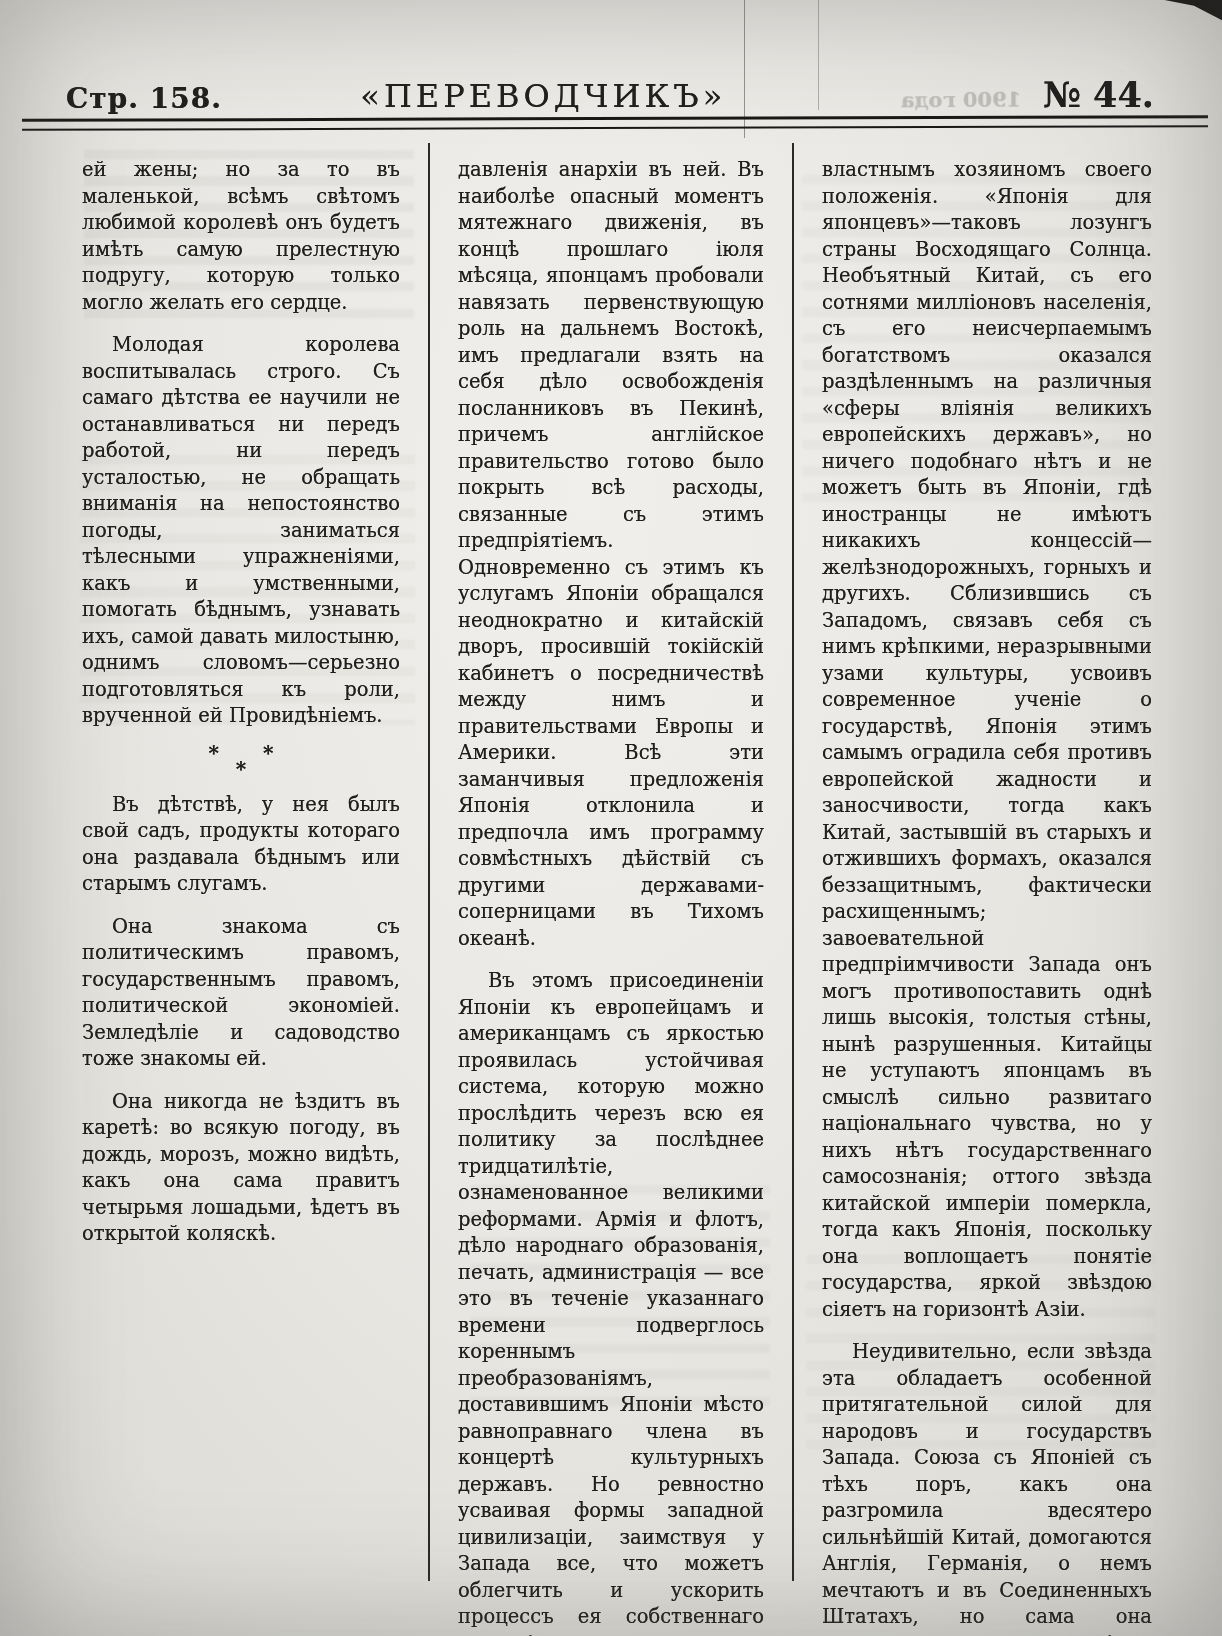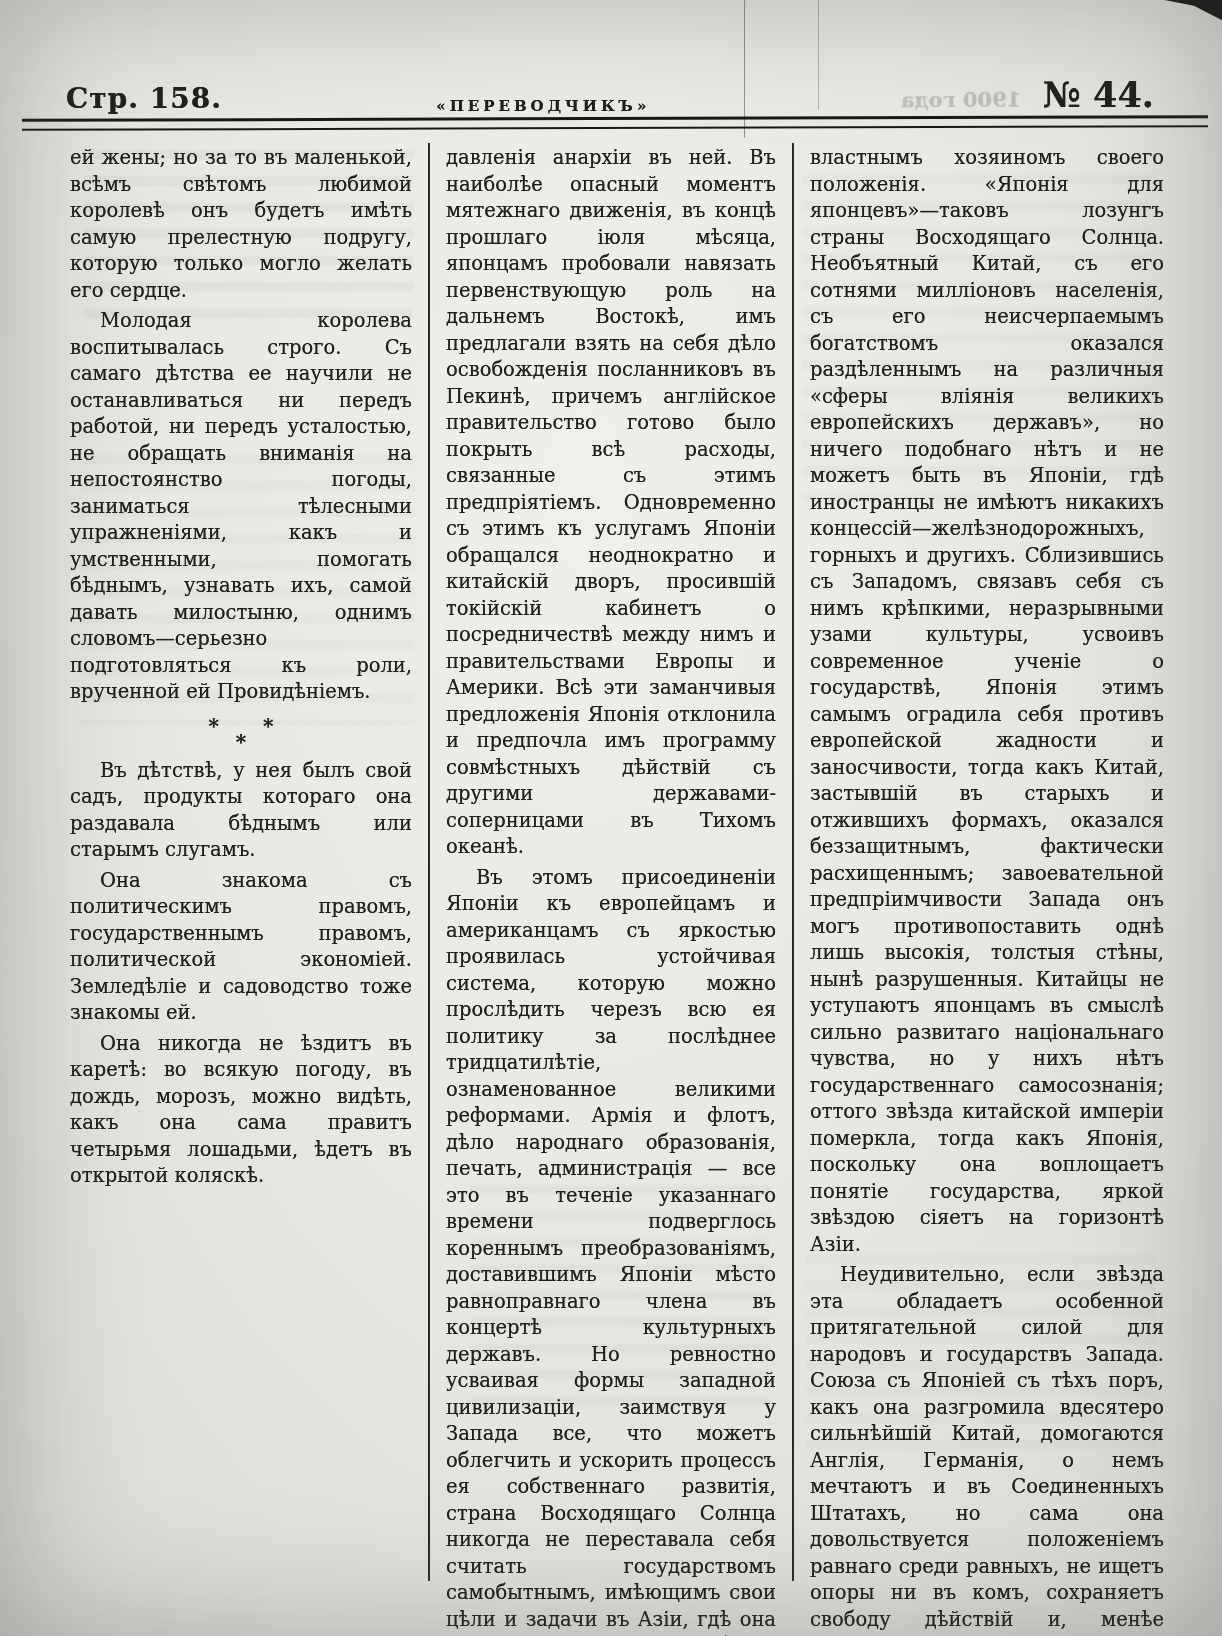--- a/index.html
+++ b/index.html
@@ -13,21 +13,21 @@
   }
   .page *{box-sizing:border-box;}
   
   .header{
     position:absolute;top:74px;left:0;right:0;
     padding:0 68px 0 66px;
     display:flex;justify-content:space-between;align-items:flex-end;
     text-shadow:0 0 0.6px rgba(25,24,22,.8);
   }
   .pageno{font-size:28px;font-weight:700;letter-spacing:1px;}
-  .masthead{font-size:15px;font-weight:700;letter-spacing:4px;transform:translateX(-18px);}
+  .masthead{font-size:32px;font-weight:400;letter-spacing:4px;transform:translateX(-18px);}
   .issue-wrap{display:flex;align-items:baseline;}
   .ghost-issue{
     display:inline-block;transform:scaleX(-1) rotate(.4deg);
     opacity:.26;filter:blur(.5px);
     font-size:21px;font-weight:700;color:#4a4945;margin-right:22px;
   }
   .issue{font-size:35px;font-weight:700;}
   .rules{
     position:absolute;top:117px;left:22px;right:14px;height:12px;
     border-top:3px solid #1a1918;border-bottom:2px solid #1a1918;
@@ -37,21 +37,21 @@
   .columns{
     position:absolute;top:141px;left:66px;right:54px;
     display:flex;align-items:flex-start;
     text-shadow:0 0 0.55px rgba(28,27,25,.75);
   }
   .col{font-size:19.5px;line-height:26.5px;}
   .col1{width:350px;}
   .col2{width:338px;}
   .col3{flex:1;}
   .vrule{width:2px;height:1438px;background:#2a2926;margin:2px 12px 0 12px;flex:none;}
-  .para{margin:4px;text-align:justify;text-indent:30px;}
+  .para{margin:16px;text-align:justify;text-indent:30px;}
   .noindent{text-indent:0;}
   .sig{display:inline-block;margin-left:88px;font-weight:700;letter-spacing:1px;text-indent:0;}
   
   .ast{margin:13px 0 9px;font-weight:700;font-size:20px;}
   .ast-row{display:flex;justify-content:center;gap:44px;line-height:14px;}
   .ast-row2{display:flex;justify-content:center;line-height:14px;margin-top:2px;}
   
   .artifact{position:absolute;pointer-events:none;}
   .corner-smudge{top:0;right:0;width:70px;height:26px;background:#12110f;
     clip-path:polygon(18% 0,100% 0,100% 78%,60% 22%);}

